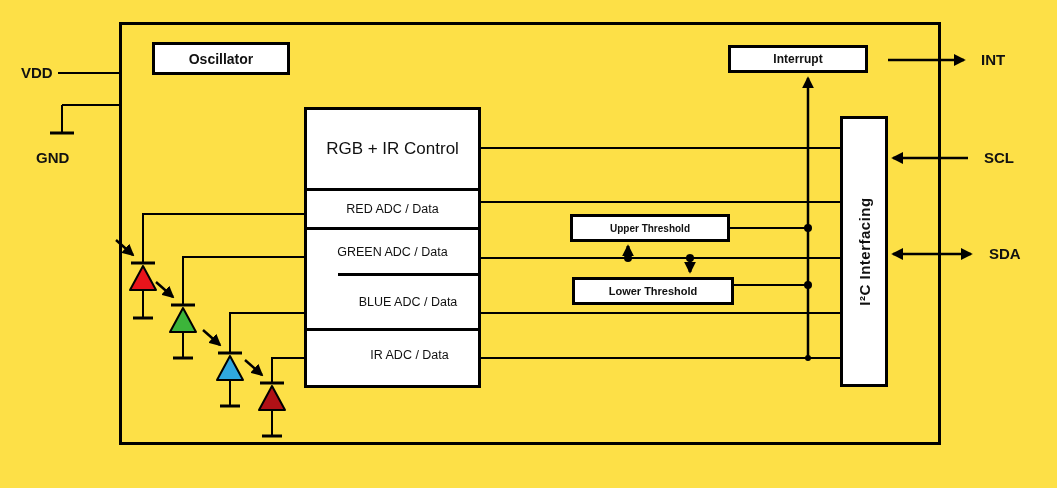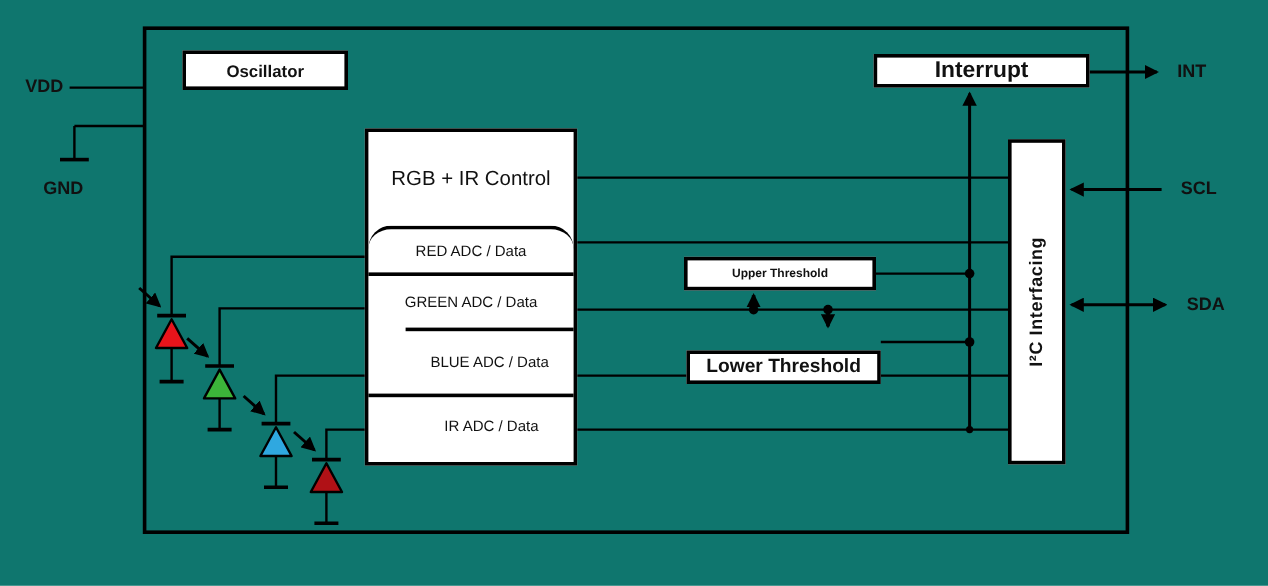--- a/index.html
+++ b/index.html
@@ -5,21 +5,21 @@
   * { margin: 0; padding: 0; box-sizing: border-box; }
   body {
     background: #ffffff;
     font-family: "Liberation Sans", sans-serif;
     -webkit-font-smoothing: antialiased;
   }
   #stage {
     position: relative;
     width: 1057px;
     height: 488px;
-    background: #0f766e;
+    background: #fde047;
     overflow: hidden;
   }
   #wires {
     position: absolute;
     left: 0; top: 0;
     width: 1057px; height: 488px;
   }
   .box {
     position: absolute;
     border: 3px solid #000;
@@ -31,43 +31,43 @@
     font-weight: bold;
   }
   .outer {
     position: absolute;
     left: 119px; top: 22px;
     width: 822px; height: 423px;
     border: 3px solid #000;
     background: transparent;
   }
   .oscillator { left: 152px; top: 42px; width: 138px; height: 33px; font-size: 14px; }
-  .interrupt  { left: 728px; top: 45px; width: 180px; height: 28px; font-size: 19px; }
+  .interrupt  { left: 728px; top: 45px; width: 140px; height: 28px; font-size: 12px; }
   .upper-thr  { left: 570px; top: 214px; width: 160px; height: 28px; font-size: 10px; }
-  .lower-thr  { left: 572px; top: 292px; width: 162px; height: 28px; font-size: 16px; }
+  .lower-thr  { left: 572px; top: 277px; width: 162px; height: 28px; font-size: 11px; }
   .i2c        { left: 840px; top: 116px; width: 48px; height: 271px; font-size: 15px; }
   .i2c span   { transform: rotate(-90deg); white-space: nowrap; letter-spacing: 0.5px; }
   .control-block {
     position: absolute;
     left: 304px; top: 107px;
     width: 177px; height: 281px;
     border: 3px solid #000;
     background: #fff;
     display: flex;
     flex-direction: column;
   }
   .cb-row {
     display: flex;
     align-items: center;
     justify-content: center;
     font-weight: normal;
     color: #111;
   }
   .cb-title { height: 78px; font-size: 17px; }
-  .cb-red   { height: 39px; font-size: 12.5px; border-top: 3px solid #000; border-radius: 19px; }
+  .cb-red   { height: 39px; font-size: 12.5px; border-top: 3px solid #000; }
   .cb-green { height: 46px; font-size: 12.5px; border-top: 3px solid #000; }
   .cb-blue  { height: 55px; font-size: 12.5px; border-top: 3px solid #000; margin-left: 31px; }
   .cb-ir    { height: 50px; font-size: 12.5px; border-top: 3px solid #000; padding-left: 34px; }
   .pin {
     position: absolute;
     font-weight: bold;
     font-size: 15px;
     color: #111;
     white-space: nowrap;
   }

